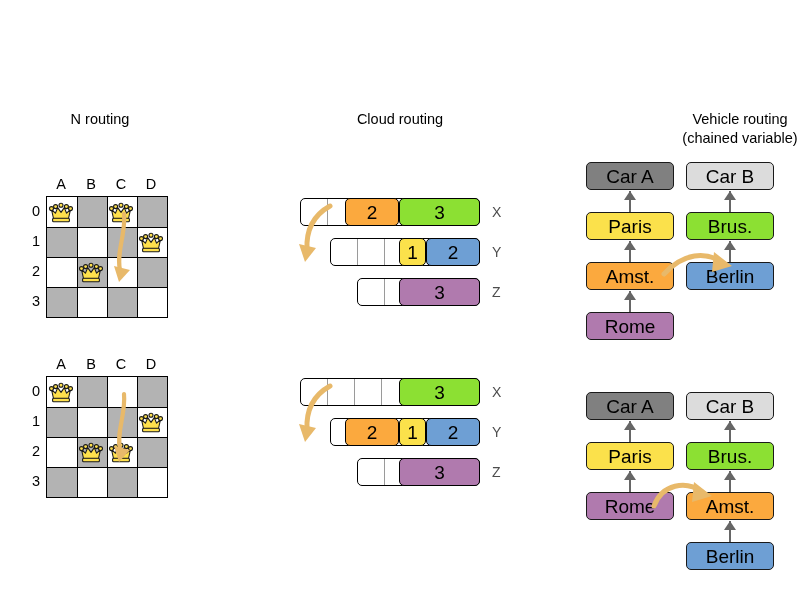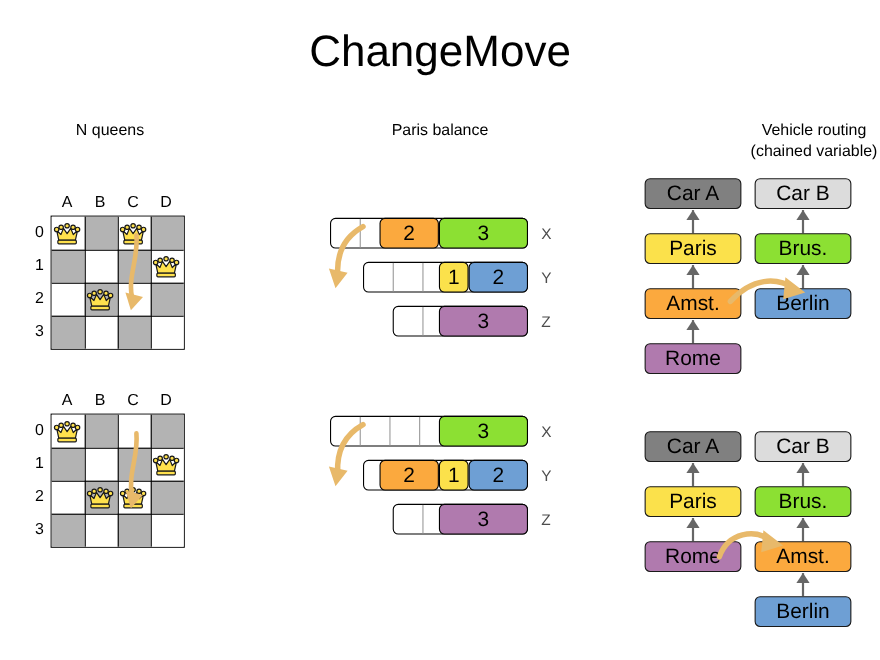--- a/index.html
+++ b/index.html
@@ -75,24 +75,23 @@
          border-left:6px solid transparent;border-right:6px solid transparent;
          border-bottom:9px solid #666;}
 
   .curve{position:absolute;overflow:visible;}
 </style>
 </head>
 <body>
 
 <div class="root">
 
-  <div id="page-title">ChangeMove</div>
-
-  <div class="section-title" id="sect-queens">N queens</div>
-  <div class="section-title" id="sect-cloud">Paris balance</div>
+
+  <div class="section-title" id="sect-queens">N routing</div>
+  <div class="section-title" id="sect-cloud">Cloud routing</div>
   <div class="section-title" id="sect-routing">
     <div>Vehicle routing</div>
     <div>(chained variable)</div>
   </div>
 
   <div id="board-before" class="board" style="left:46px;top:196px;">
       <div class="grid">
         <div class="cell light" style="left: 0px; top: 0px;"></div>
         <div class="cell dark" style="left: 30px; top: 0px;"></div>
         <div class="cell light" style="left: 60px; top: 0px;"></div>

